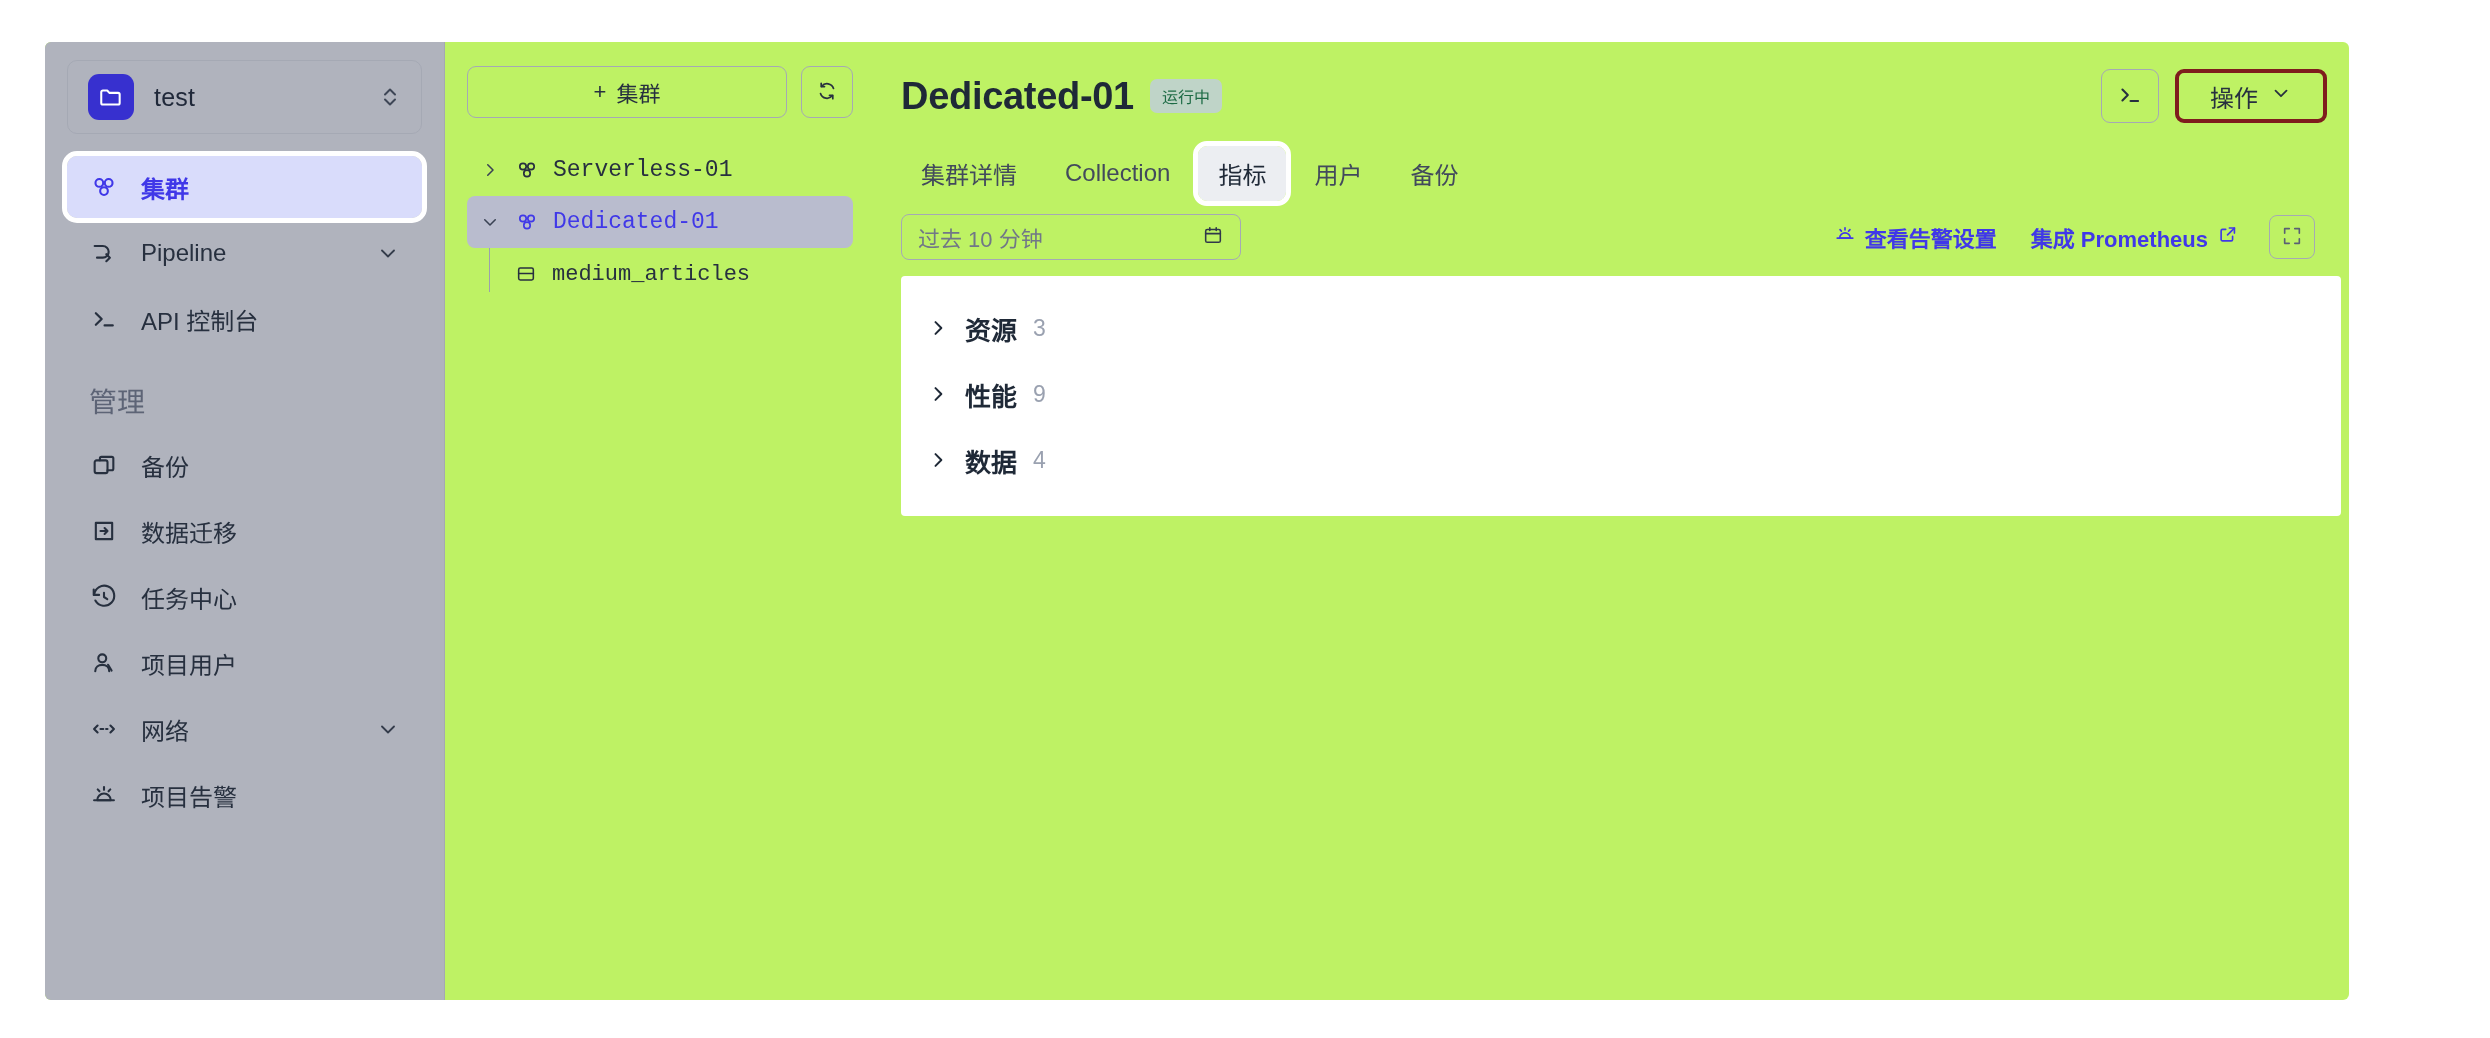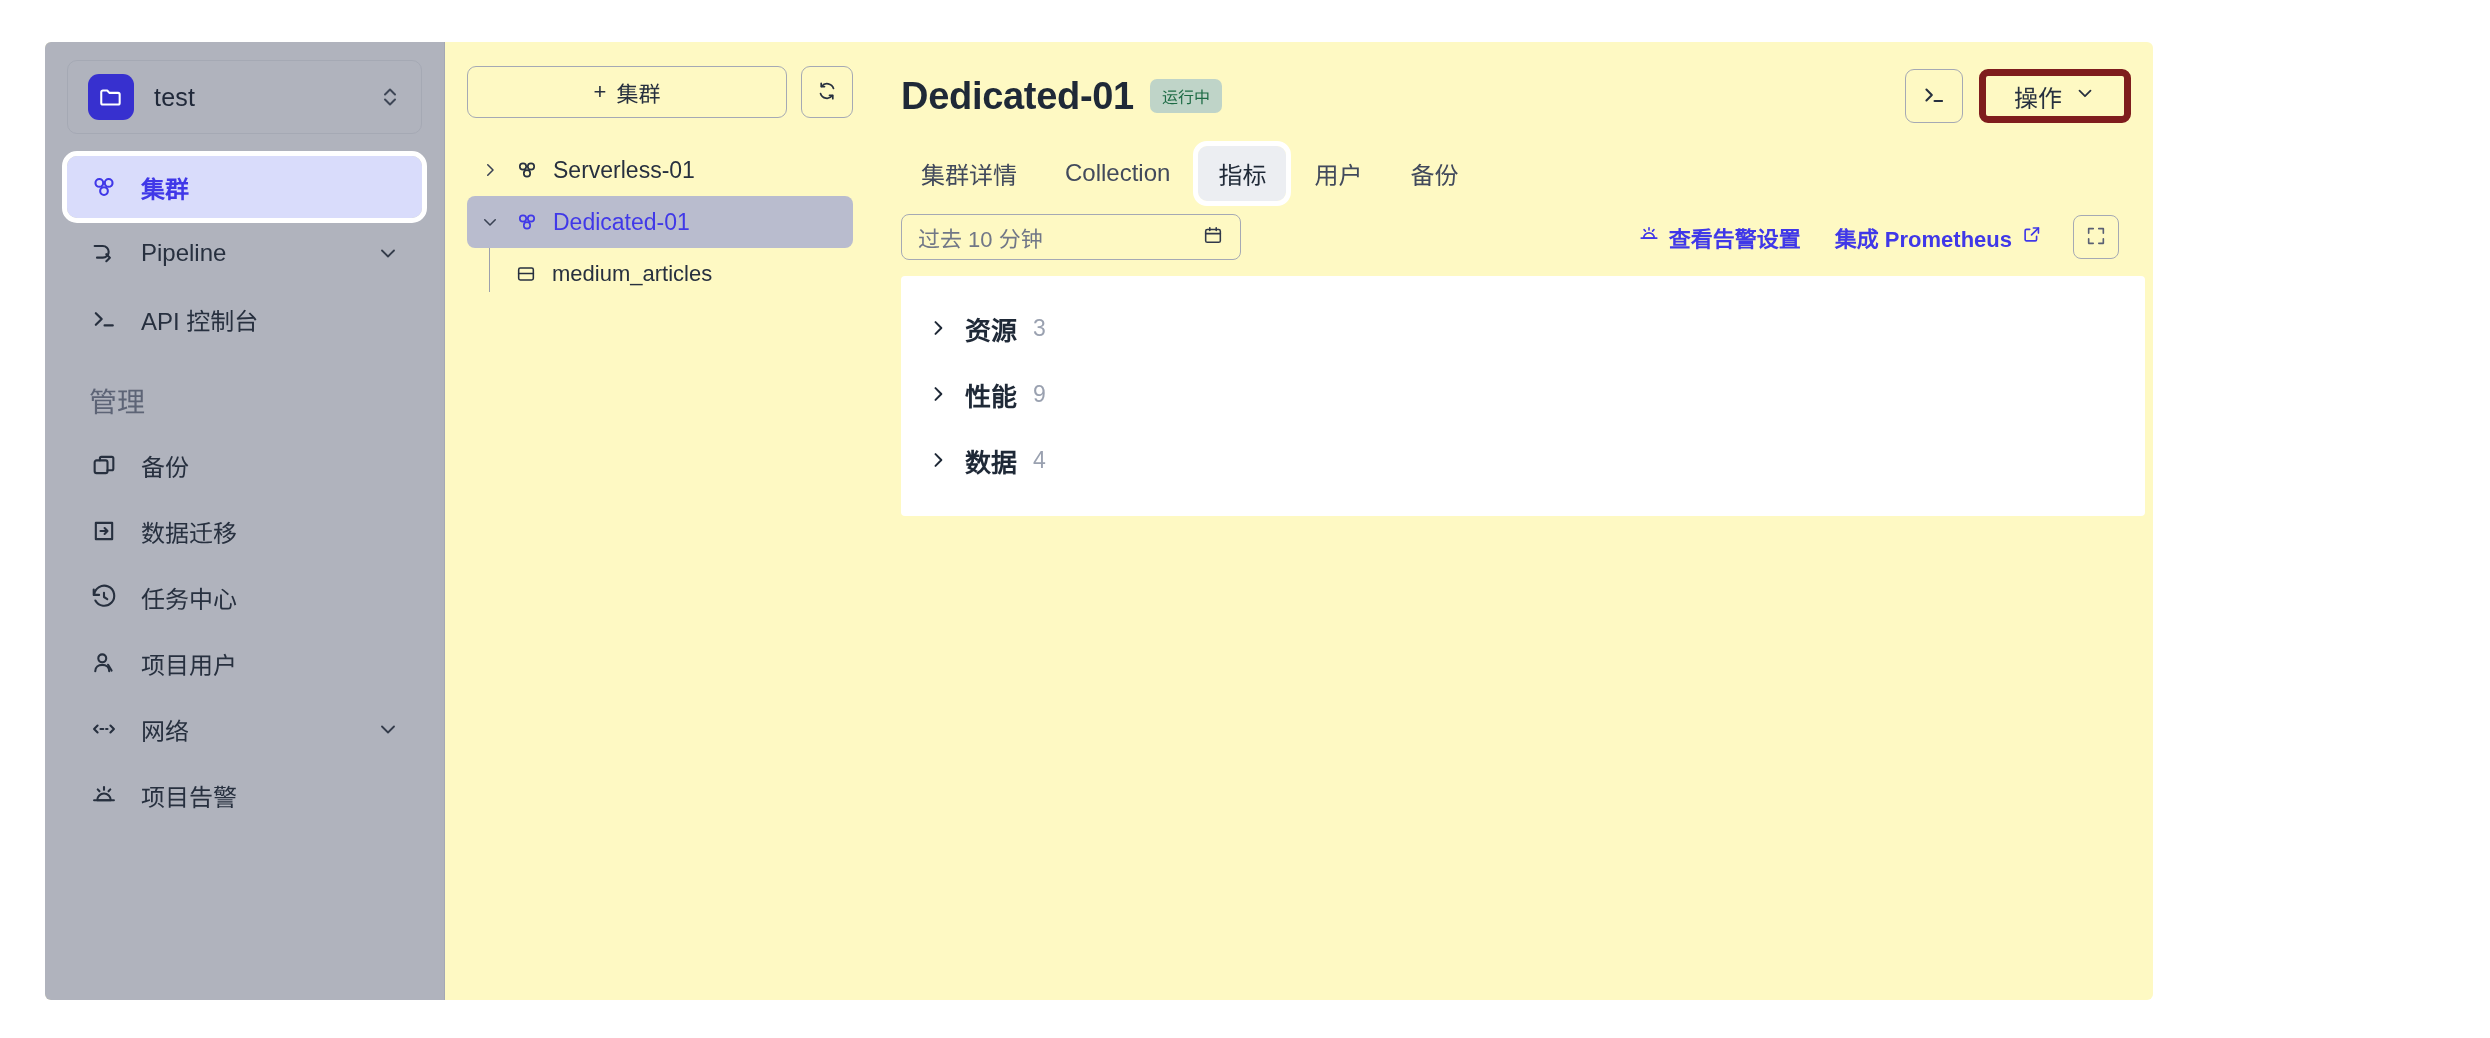--- a/index.html
+++ b/index.html
@@ -11,23 +11,23 @@
     background: #ffffff;
     font-family: "Liberation Sans", "DejaVu Sans", sans-serif;
     overflow: hidden;
   }
 
   
   .app-shell {
     position: absolute;
     left: 45px;
     top: 42px;
-    width: 2108px;
+    width: 2304px;
     height: 958px;
-    background: #fef9c3;
+    background: #bef264;
     border-radius: 6px;
     display: flex;
     overflow: hidden;
   }
 
   
   .sidebar {
     width: 400px;
     height: 100%;
     flex: 0 0 400px;
@@ -140,21 +140,21 @@
     border-radius: 8px;
     padding: 0 12px;
     font-size: 23px;
     color: #27303f;
     cursor: pointer;
   }
   .tree-row.selected { background: #b9bcce; color: #4038e8; }
   .tree-row.selected .tree-type-icon svg { stroke: #4038e8; }
   .tree-caret { width: 22px; height: 22px; flex: 0 0 22px; display:flex; align-items:center; justify-content:center; }
   .tree-type-icon { width: 26px; height: 26px; flex: 0 0 26px; display:flex; align-items:center; justify-content:center; }
-  .tree-label { white-space: nowrap; }
+  .tree-label { white-space: nowrap; font-family: Liberation Mono, monospace; }
 
   .tree-children { position: relative; padding-left: 28px; }
   .tree-children::before {
     content: "";
     position: absolute;
     left: 22px; top: 0; bottom: 8px;
     width: 1px;
     background: #9ca0ad;
   }
   .tree-row.child { padding-left: 18px; font-size: 22px; }
@@ -196,21 +196,21 @@
     border: 1px solid #a5a9b4;
     border-radius: 9px;
     background: transparent;
     display: flex; align-items: center; justify-content: center;
     cursor: pointer;
     margin-right: 16px;
   }
   .action-btn {
     height: 54px;
     min-width: 152px;
-    border: 7px solid #7f1d1d;
+    border: 4px solid #7f1d1d;
     border-radius: 9px;
     background: transparent;
     display: flex; align-items: center; justify-content: center;
     gap: 12px;
     font-size: 24px;
     color: #27303f;
     cursor: pointer;
     padding: 0 22px;
     font-family: inherit;
   }

